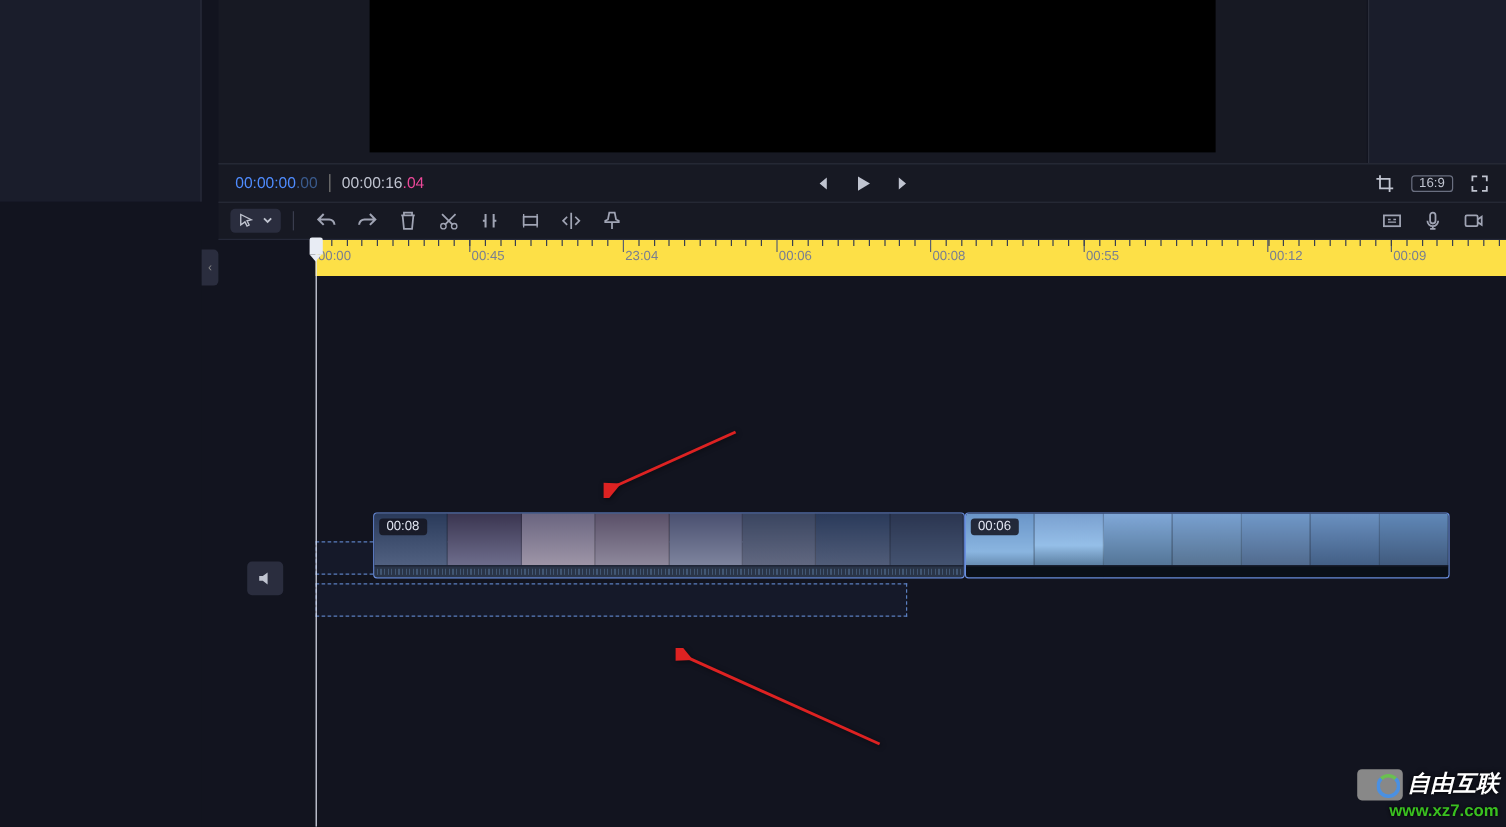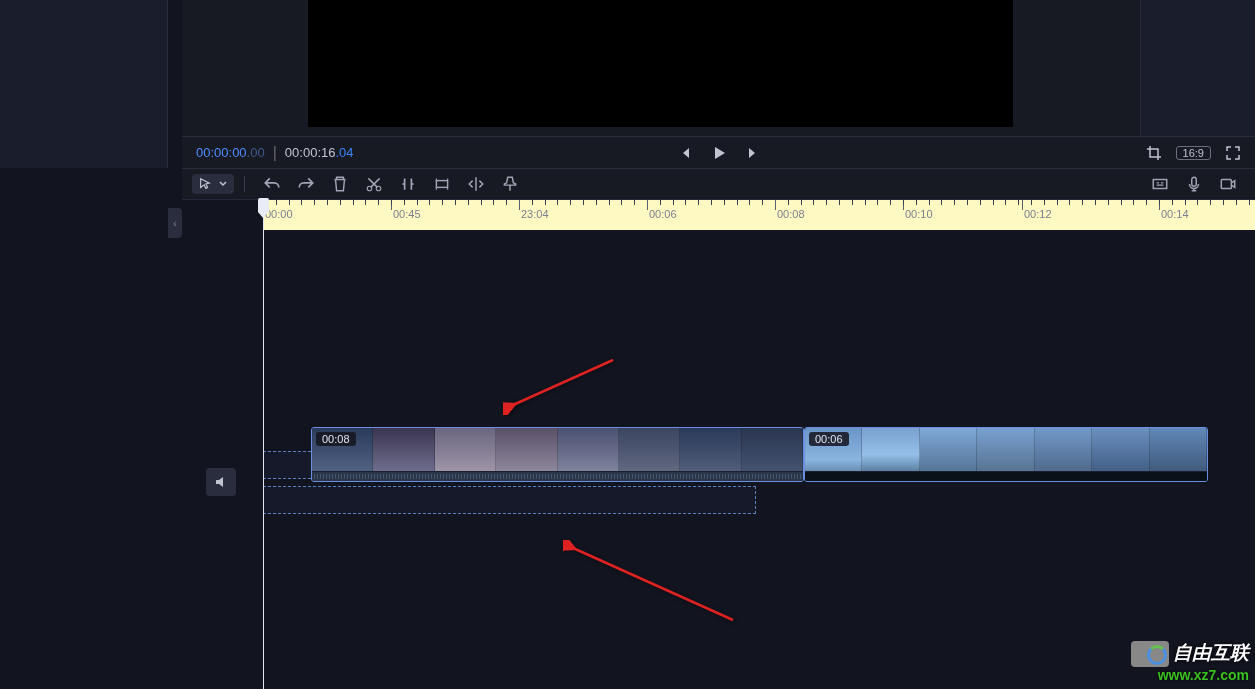--- a/index.html
+++ b/index.html
@@ -46,21 +46,21 @@
   background: #171923;
   border-top: 1px solid #2a2d3a;
   display: flex;
   align-items: center;
   padding: 0 14px;
 }
 .timecode-current { color: #4f8cff; font-size: 13px; }
 .timecode-current .frac { color: #3a5a8c; }
 .timecode-sep { color: #666; margin: 0 8px; }
 .timecode-total { color: #c0c4d0; font-size: 13px; }
-.timecode-total .frac { color: #3b82f6; }
+.timecode-total .frac { color: #ec4899; }
 .play-group {
   position: absolute;
   left: 50%; transform: translateX(-50%);
   display: flex; gap: 18px;
 }
 .play-group .icn { width: 16px; height: 16px; cursor: pointer; color: #c0c4d0; }
 .right-group {
   margin-left: auto;
   display: flex; align-items: center; gap: 14px;
 }
@@ -117,21 +117,21 @@
   background: #2a2d3e;
   border-radius: 0 4px 4px 0;
   display: flex; align-items: center; justify-content: center;
   color: #888;
   cursor: pointer;
   font-size: 10px;
 }
 .ruler {
   position: absolute;
   left: 95px; top: 0; right: 0; height: 30px;
-  background: #fef9c3;
+  background: #fde047;
 }
 .ruler-tick {
   position: absolute;
   top: 0;
   font-size: 11px;
   color: #7a7f90;
 }
 .ruler-tick .major { display: block; height: 10px; border-left: 1px solid #5a5f70; }
 .ruler-tick .label { position: absolute; top: 8px; left: 2px; }
 .ruler-minor {
@@ -427,29 +427,29 @@
     <div class="ruler-tick" style="left:384px">
         <span class="major"></span>
         <span class="label">00:06</span>
       </div>
     <div class="ruler-tick" style="left:512px">
         <span class="major"></span>
         <span class="label">00:08</span>
       </div>
     <div class="ruler-tick" style="left:640px">
         <span class="major"></span>
-        <span class="label">00:10</span>
-      </div>
-    <div class="ruler-tick" style="left:759px">
+        <span class="label">00:55</span>
+      </div>
+    <div class="ruler-tick" style="left:793px">
         <span class="major"></span>
         <span class="label">00:12</span>
       </div>
     <div class="ruler-tick" style="left:896px">
         <span class="major"></span>
-        <span class="label">00:14</span>
+        <span class="label">00:09</span>
       </div>
     <div class="playhead" style="left:0px">
       <div class="playhead-handle"></div>
     </div>
   <div class="ruler-minor" style="left: 12.8px;"></div>
       <div class="ruler-minor" style="left: 25.6px;"></div>
       <div class="ruler-minor" style="left: 38.4px;"></div>
       <div class="ruler-minor" style="left: 51.2px;"></div>
       <div class="ruler-minor" style="left: 64px;"></div>
       <div class="ruler-minor" style="left: 76.8px;"></div>

